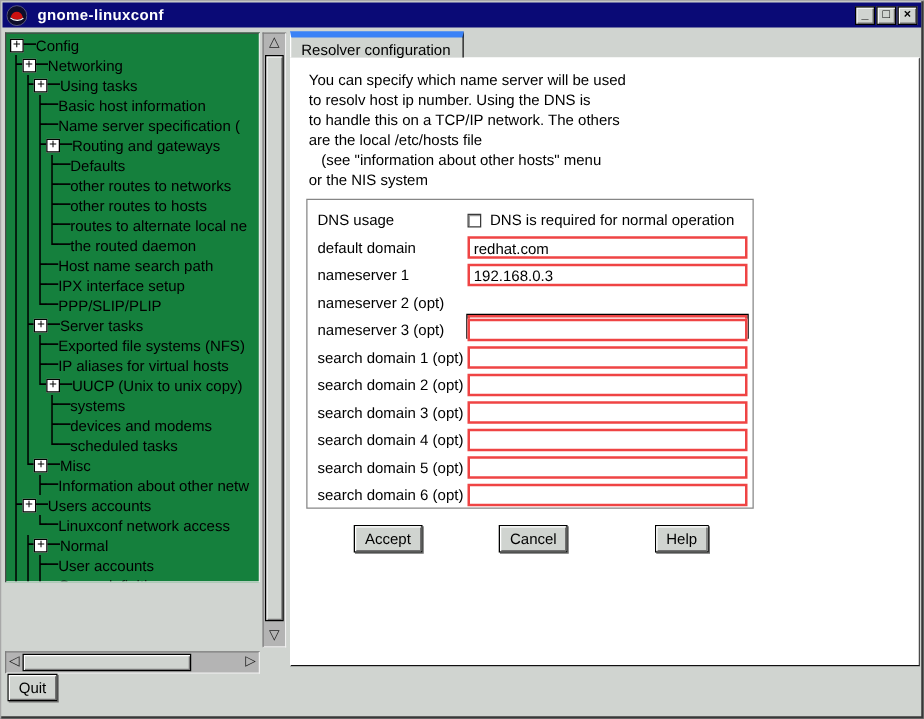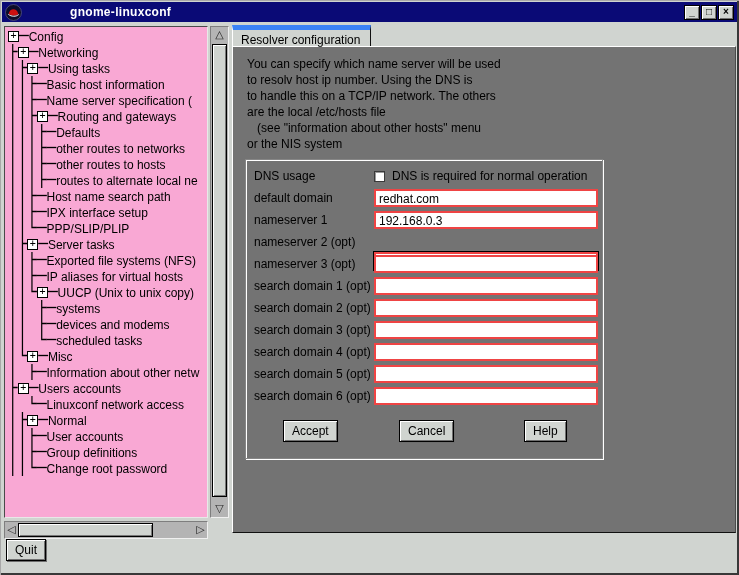--- a/index.html
+++ b/index.html
@@ -11,21 +11,21 @@
   }
   
   .titlebar{position:absolute;left:2px;top:2px;width:735px;height:20px;
     background:#0a0a76;display:flex;align-items:center;box-sizing:border-box;padding:0 3px;}
   .titlebar .title{color:#fff;font-weight:bold;margin-left:8px;letter-spacing:.3px;}
   .winctrls{margin-left:auto;display:flex;gap:1px;}
   .winbtn{width:16px;height:15px;background:#d0d4d0;border:1px solid #000;
     box-shadow:inset 1px 1px 0 #fff, inset -1px -1px 0 #707070;
     font-size:10px;font-weight:bold;line-height:12px;text-align:center;cursor:default;box-sizing:border-box;}
   
-  .treepanel{position:absolute;left:4px;top:26px;width:204px;height:492px;background:#f9a8d4;
+  .treepanel{position:absolute;left:4px;top:26px;width:204px;height:440px;background:#15803d;
     box-sizing:border-box;border:1px solid;border-color:#4a4a4a #e8e8e8 #e8e8e8 #4a4a4a;
     overflow:hidden;padding:1px 0 0 3px;}
   .trow{height:16px;line-height:16px;white-space:pre;overflow:hidden;}
   .tpre{font-family:"DejaVu Sans Mono",monospace;font-size:16px;line-height:16px;color:#000;}
   .tlabel{font-size:12px;}
   .expbox{display:inline-block;width:9px;height:9px;border:1px solid #000;background:#fff;
     font-family:"DejaVu Sans Mono",monospace;font-size:10px;line-height:8px;text-align:center;
     vertical-align:middle;margin-top:-2px;}
   
   .vsb{position:absolute;left:210px;top:26px;width:19px;height:492px;background:#b4b4b4;
@@ -38,41 +38,41 @@
   .sbthumb{position:absolute;background:#d0d4d0;border:1px solid #000;
     box-shadow:inset 1px 1px 0 #fff, inset -1px -1px 0 #787878;box-sizing:border-box;}
   
   .defbox{position:absolute;border:1px solid #000;background:#d0d4d0;box-shadow:1px 1px 0 #6e6e6e;}
   .btn{background:#d0d4d0;border:none;margin:0;padding:3px 8px;font-family:"Liberation Sans",sans-serif;
     font-size:12px;box-shadow:inset 1px 1px 0 #fff, inset -1px -1px 0 #707070;cursor:default;display:block;}
   
   .tab{position:absolute;left:232px;top:25px;height:21px;background:#d0d4d0;z-index:2;
     border-top:5px solid #3b82f6;border-left:1px solid #fff;border-right:1px solid #101010;
     padding:0 10px 0 8px;line-height:20px;box-sizing:border-box;}
-  .notebook{position:absolute;left:232px;top:46px;width:504px;height:487px;background:#737373;
+  .notebook{position:absolute;left:232px;top:46px;width:504px;height:487px;background:#ffffff;
     box-sizing:border-box;border:1px solid;border-color:#fff #4a4a4a #101010 #fff;}
   .desc{position:absolute;left:14px;top:9px;line-height:16px;white-space:pre;}
-  .groupbox{position:absolute;left:12px;top:112px;width:358px;height:300px;box-sizing:border-box;
+  .groupbox{position:absolute;left:12px;top:112px;width:358px;height:248px;box-sizing:border-box;
     border:1px solid #868686;box-shadow:inset 1px 1px 0 #fff, 1px 1px 0 #fff;padding-top:5px;}
   .frow{display:flex;align-items:center;height:22px;padding-left:8px;}
   .flabel{width:120px;flex:none;}
   .entry{width:224px;height:18px;box-sizing:border-box;background:#fff;border:2px solid #ef4444;
     padding:1px 3px;white-space:pre;overflow:hidden;font-size:12px;line-height:14px;}
   .entry.focused{outline:1px solid #000;margin-top:37px;}
   .caret{display:inline-block;width:1px;height:11px;background:#000;vertical-align:-1px;}
   .checkbox{width:11px;height:11px;box-sizing:border-box;background:#fff;border:1px solid #3a3a3a;
     box-shadow:inset 1px 1px 0 #9a9a9a;flex:none;}
   .cblabel{margin-left:7px;}
 </style>
 </head>
 <body>
 
 <div class="window">
 
-  <div class="titlebar" style="background: rgb(10, 10, 118); gap: 40px;">
+  <div class="titlebar" style="background: rgb(10, 10, 118);">
     <span style="display:inline-flex;">
       <svg width="17" height="17" viewBox="0 0 16 16">
         <circle cx="8" cy="8" r="7.5" fill="#0d0d2b" stroke="#6a6a8a" stroke-width="0.6"></circle>
         <path d="M3.4 9 C4 6.4 6 5 8 5 C10 5 11.6 6.3 12.1 8.2 L12.6 9.4 C10 11.6 5.5 11.4 3.4 9 Z" fill="#cc1111"></path>
         <path d="M3.1 9.7 C6 12.1 10.6 12.1 12.9 9.9" stroke="#ffffff" stroke-width="0.9" fill="none"></path>
       </svg>
     </span>
     <span class="title">gnome-linuxconf</span>
     <span class="winctrls">
       <span class="winbtn">_</span>
@@ -85,20 +85,21 @@
       <div class="trow"><span class="tpre"></span><span class="expbox">+</span><span class="tpre">─</span><span class="tlabel">Config</span></div>
       <div class="trow"><span class="tpre">├</span><span class="expbox">+</span><span class="tpre">─</span><span class="tlabel">Networking</span></div>
       <div class="trow"><span class="tpre">│├</span><span class="expbox">+</span><span class="tpre">─</span><span class="tlabel">Using tasks</span></div>
       <div class="trow"><span class="tpre">││├─</span><span class="tlabel">Basic host information</span></div>
       <div class="trow"><span class="tpre">││├─</span><span class="tlabel">Name server specification (</span></div>
       <div class="trow"><span class="tpre">││├</span><span class="expbox">+</span><span class="tpre">─</span><span class="tlabel">Routing and gateways</span></div>
       <div class="trow"><span class="tpre">│││├─</span><span class="tlabel">Defaults</span></div>
       <div class="trow"><span class="tpre">│││├─</span><span class="tlabel">other routes to networks</span></div>
       <div class="trow"><span class="tpre">│││├─</span><span class="tlabel">other routes to hosts</span></div>
       <div class="trow"><span class="tpre">│││├─</span><span class="tlabel">routes to alternate local ne</span></div>
+      <div class="trow"><span class="tpre">│││└─</span><span class="tlabel">the routed daemon</span></div>
       <div class="trow"><span class="tpre">││├─</span><span class="tlabel">Host name search path</span></div>
       <div class="trow"><span class="tpre">││├─</span><span class="tlabel">IPX interface setup</span></div>
       <div class="trow"><span class="tpre">││└─</span><span class="tlabel">PPP/SLIP/PLIP</span></div>
       <div class="trow"><span class="tpre">│├</span><span class="expbox">+</span><span class="tpre">─</span><span class="tlabel">Server tasks</span></div>
       <div class="trow"><span class="tpre">││├─</span><span class="tlabel">Exported file systems (NFS)</span></div>
       <div class="trow"><span class="tpre">││├─</span><span class="tlabel">IP aliases for virtual hosts</span></div>
       <div class="trow"><span class="tpre">││└</span><span class="expbox">+</span><span class="tpre">─</span><span class="tlabel">UUCP (Unix to unix copy)</span></div>
       <div class="trow"><span class="tpre">││ ├─</span><span class="tlabel">systems</span></div>
       <div class="trow"><span class="tpre">││ ├─</span><span class="tlabel">devices and modems</span></div>
       <div class="trow"><span class="tpre">││ └─</span><span class="tlabel">scheduled tasks</span></div>

